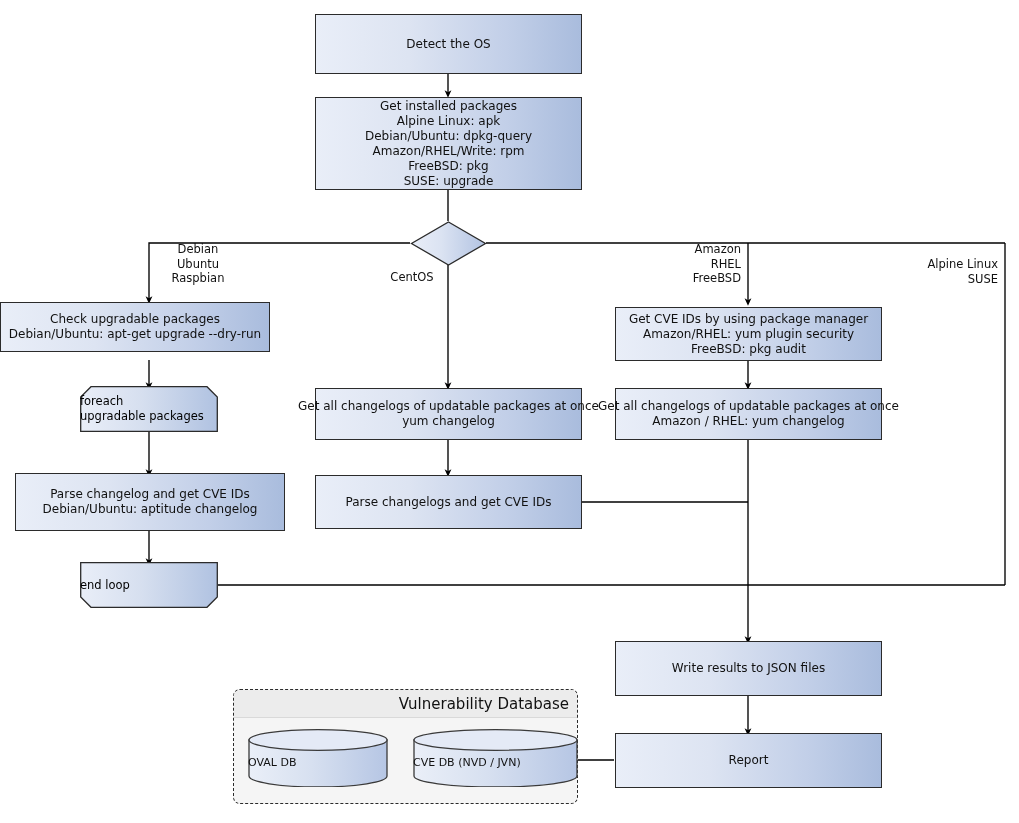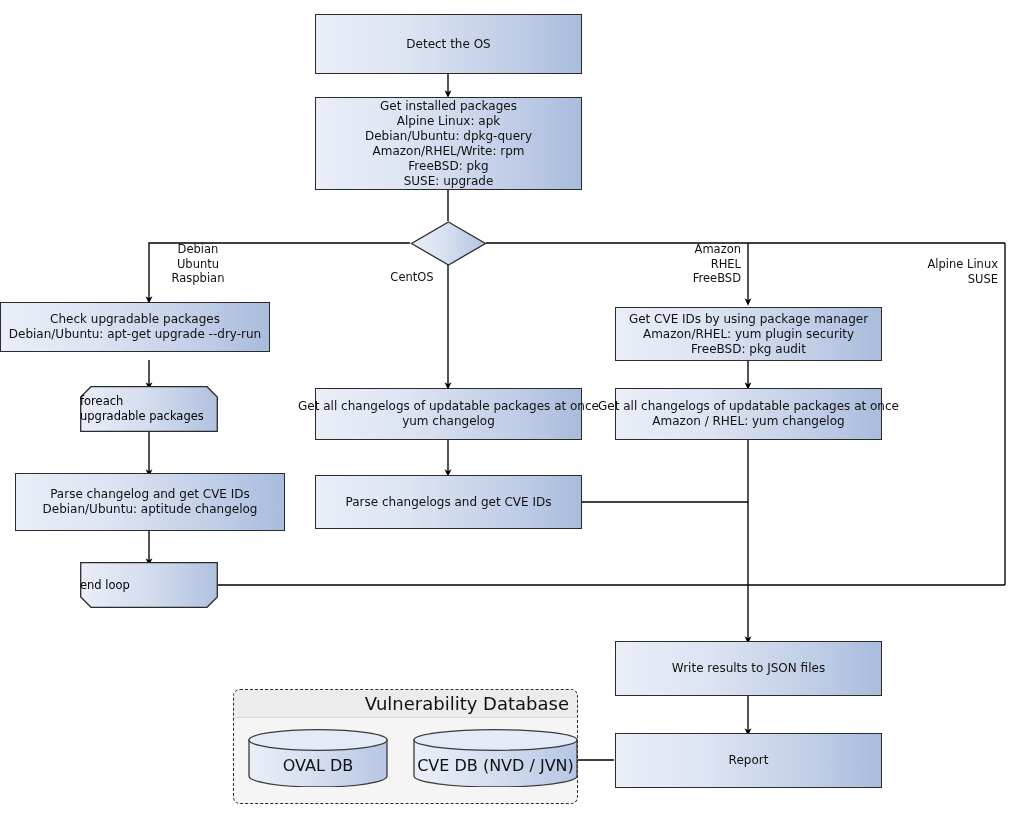--- a/index.html
+++ b/index.html
@@ -103,33 +103,32 @@
   }
   .group-title{
     box-sizing:border-box;
     height:28px;
     background:#ececec;
     border-bottom:1px solid #d9d9d9;
     display:flex;
     align-items:center;
     justify-content:flex-end;
     padding-right:8px;
-    font-size:18px;
+    font-size:15px;
     color:#111;
   }
 
   
   .cylinder{
     position:absolute;
   }
   .cyl-label{
     position:absolute;
     left:0; right:0;
-    text-align:center;
-    font-size:16px;
+    font-size:11px;
     color:#111;
     z-index:3;
     white-space:nowrap;
   }
 </style>
 </head>
 <body>
 
 <div id="stage">
 

